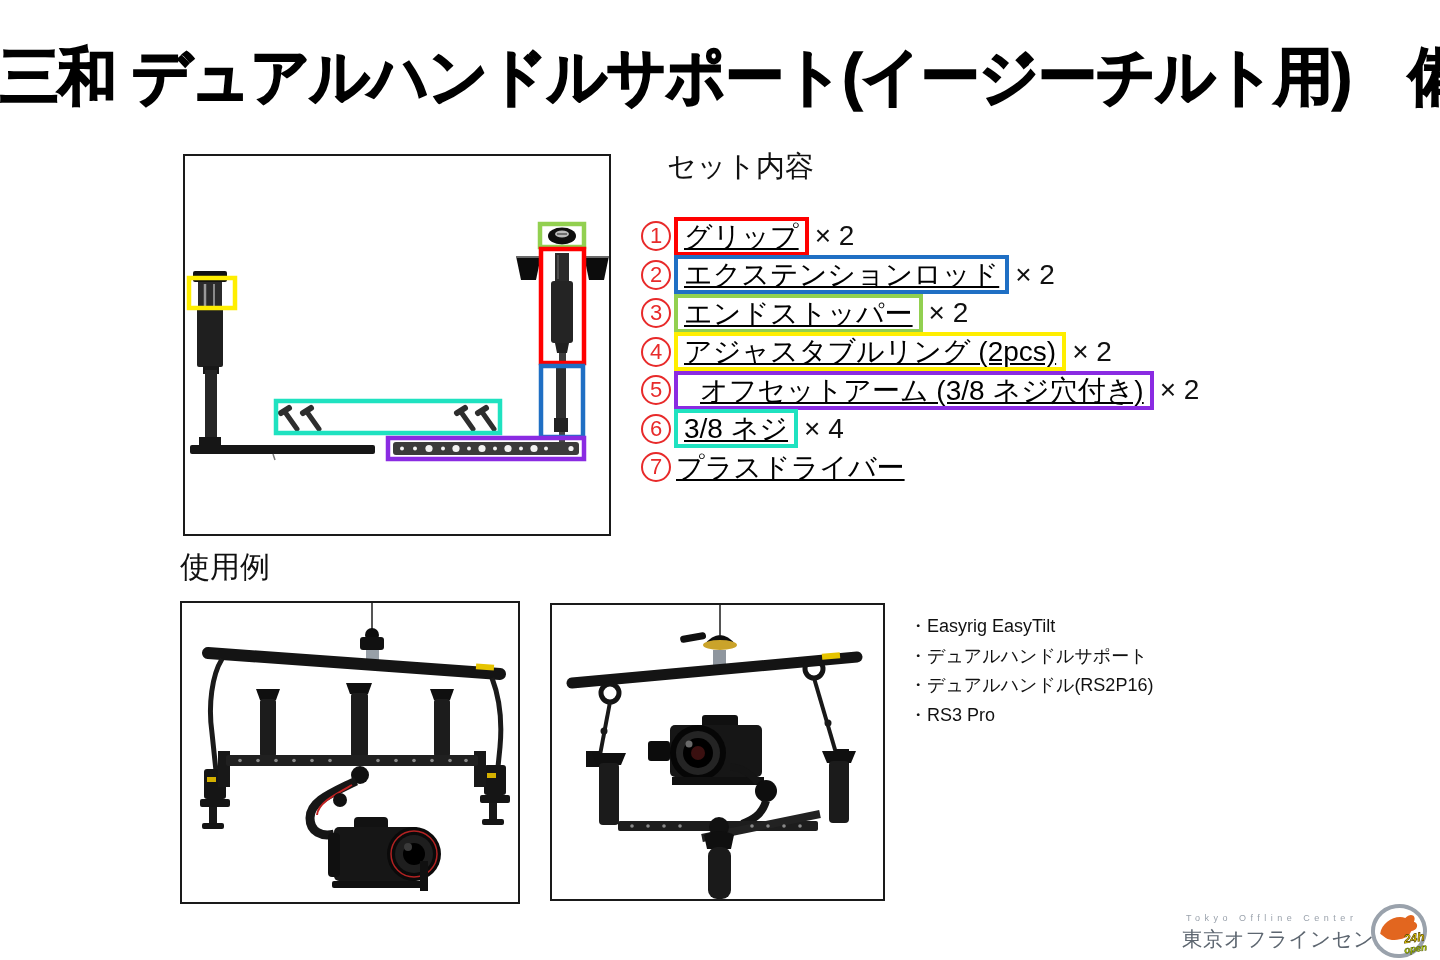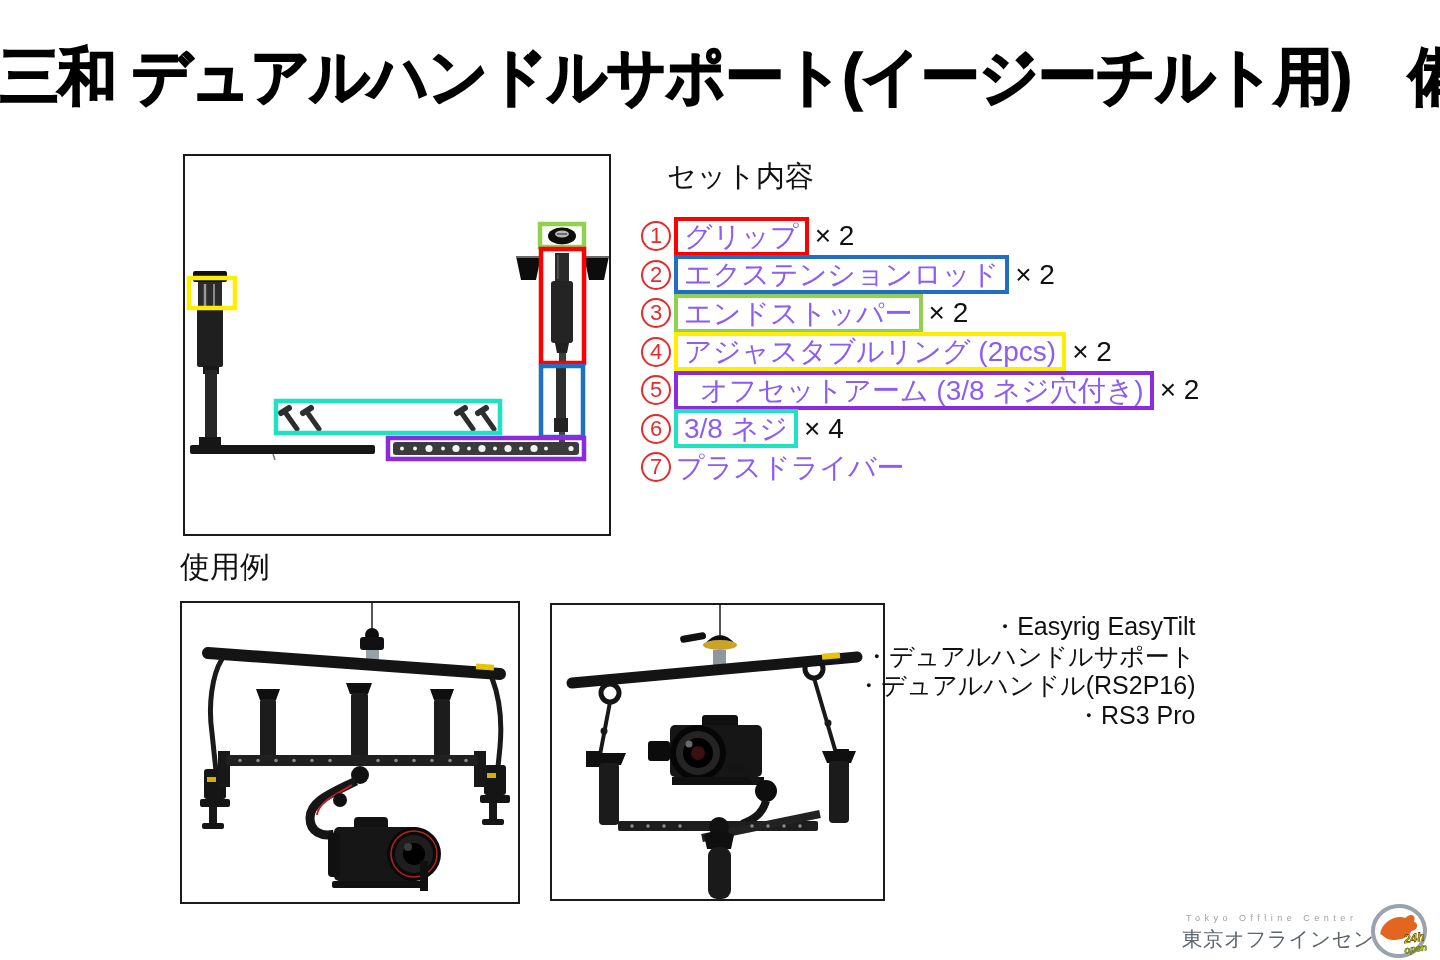--- a/index.html
+++ b/index.html
@@ -11,35 +11,35 @@
     position:absolute; top:38px; left:0; right:0; text-align:center;
     font-size:59px; font-weight:bold; letter-spacing:-1px;
     -webkit-text-stroke:1.6px #000; transform:scaleY(1.06); white-space:nowrap;
   }
 
   .panel { position:absolute; background:#fff; border:2px solid #1a1a1a; }
   .diagram-panel { left:183px; top:154px; width:428px; height:382px; }
   .photo-panel-1 { left:180px; top:601px; width:340px; height:303px; }
   .photo-panel-2 { left:550px; top:603px; width:335px; height:298px; }
 
-  .set-heading { position:absolute; left:667px; top:157px; font-size:29px; color:#111; }
+  .set-heading { position:absolute; left:667px; top:147px; font-size:29px; color:#111; }
   .usage-heading { position:absolute; left:180px; top:547px; font-size:30px; color:#111;font-family:Liberation Serif, serif; }
 
   .set-list { position:absolute; left:641px; top:217px; }
   .set-row { display:flex; align-items:center; height:38.5px; white-space:nowrap; }
   .num {
     width:30px; height:30px; border:2.5px solid; border-radius:50%;
     display:flex; align-items:center; justify-content:center;
     font-size:22px; font-weight:500; flex:0 0 auto; margin-right:3px;
   }
-  .pill { font-size:28px; color:#8b5cf6; line-height:1.12; padding:0 6px; border:4px solid transparent; }
+  .pill { font-size:28px; color:#000000; line-height:1.12; padding:0 6px; border:4px solid transparent;text-decoration:underline; }
   .pill.plain { border:none; padding-left:2px; }
   .cnt { font-size:28px; color:#111; margin-left:6px; white-space:pre; }
 
-  .notes { position:absolute; left:856px; top:612px; font-size:25px; color:#111; line-height:29.6px; white-space:nowrap;text-align:right; }
+  .notes { position:absolute; left:909px; top:612px; font-size:18px; color:#111; line-height:29.6px; white-space:nowrap; }
 
   .logo { position:absolute; left:1180px; top:903px; width:260px; height:57px; }
   .logo-en { position:absolute; left:6px; top:10px; font-size:9px; color:#9aa2ac; letter-spacing:4.5px; white-space:nowrap; }
   .logo-ja { position:absolute; left:2px; top:22px; font-size:20.5px; color:#5d6670; letter-spacing:0.5px; white-space:nowrap; }
   .logo-badge { position:absolute; left:190px; top:0px; }
 
   svg { display:block; }
   rect.pbox { fill:none; stroke-width:4.5px; }
 </style>
 </head>

